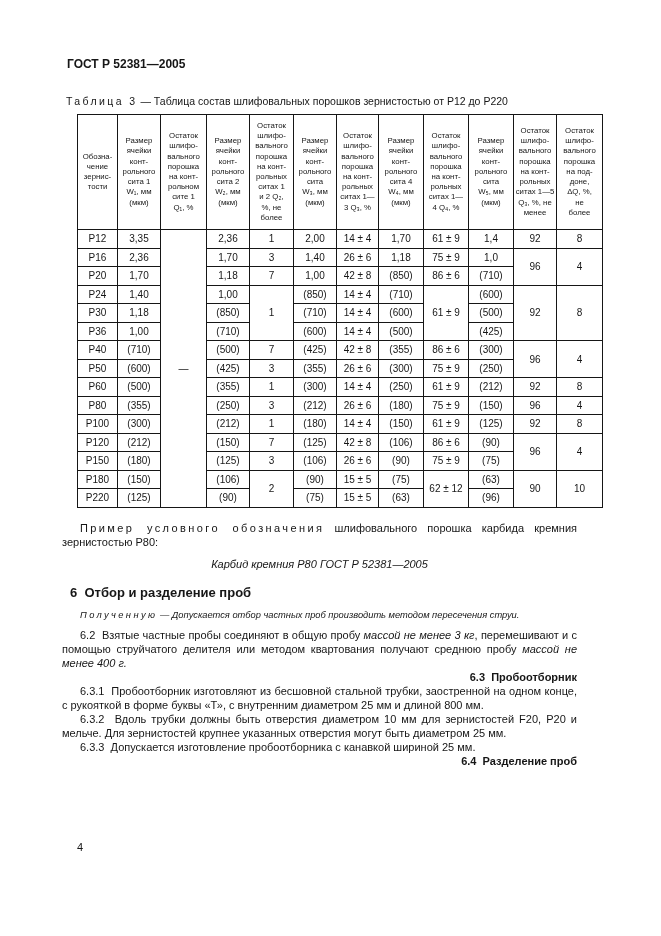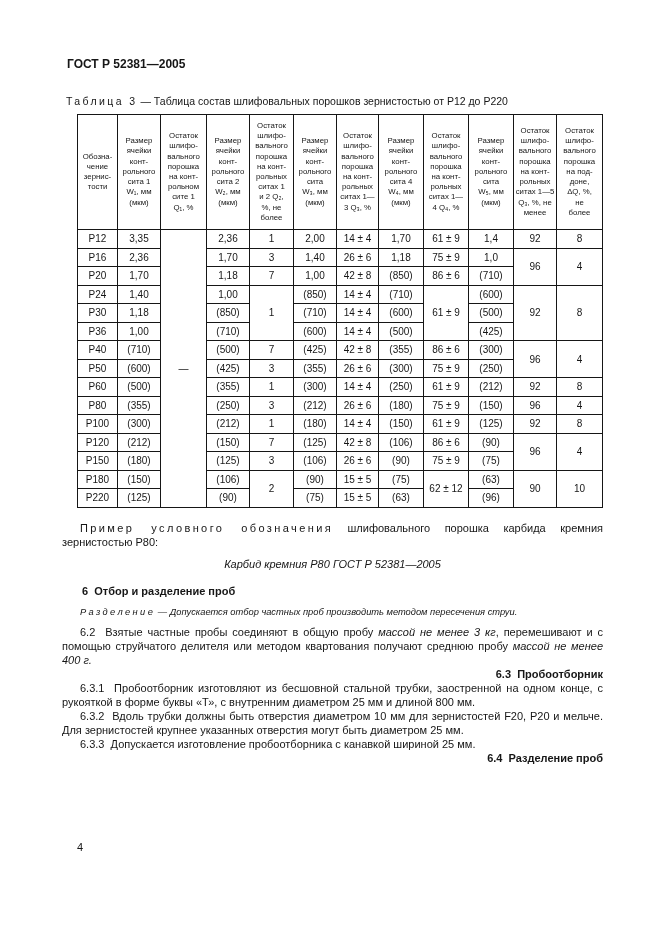--- a/index.html
+++ b/index.html
@@ -1,21 +1,21 @@
 <!DOCTYPE html>
 <html lang="ru"><head>
 <meta charset="utf-8">
 <style>
   html,body{margin:0;padding:0;background:#ffffff;}
   .page{
     box-sizing:border-box;
     width:661px;height:936px;
     background:#ffffff;
     position:relative;
-    padding:57px 58px 0 62px;
+    padding:57px 84px 0 62px;
     font-family:"Liberation Sans",sans-serif;
     color:#161616;
     overflow:hidden;
   }
   .doc-code{font-weight:bold;font-size:12px;margin:0 0 0 5px;}
   .caption{margin:24px 0 0 4px;font-size:10.5px;}
   .sp{letter-spacing:2.4px;}
   .i{font-style:italic;}
 
   table.grain{
@@ -64,22 +64,22 @@
   .mt7{margin-top:7px;}
   .bold{font-weight:bold;text-align:right;}
   .designation{
     margin:9px 0 0 0;
     font-size:11px;
     font-style:italic;
     text-align:center;
     text-indent:0;
   }
   .sec-heading{
-    margin:15px 0 0 20px;
-    font-size:11px;
+    margin:15px 0 0 8px;
+    font-size:13px;
     font-weight:bold;
   }
   .note{
     margin:9px 0 0 0;
     font-size:9.3px;
     line-height:12px;
     font-style:italic;
     text-indent:18px;
     text-align:justify;
   }
@@ -390,21 +390,21 @@
       </tbody>
   </table>
 
   <p class="para mt13"><span class="sp">Пример условного обозначения</span><span> шлифовального порошка карбида кремния зернистостью Р80:</span></p>
 
   <p class="designation">Карбид кремния Р80 ГОСТ Р 52381—2005</p>
 
   <h2 class="sec-heading">6&nbsp; Отбор и разделение проб</h2>
 
 
-  <p class="note"><span class="sp">Разделение</span><span> — Допускается отбор частных проб производить методом пересечения струи.</span></p>
+  <p class="note"><span class="sp">Полученную</span><span> — Допускается отбор частных проб производить методом пересечения струи.</span></p>
 
   <p class="para mt7"><span>6.2&nbsp; Взятые частные пробы соединяют в общую пробу </span><span class="i">массой не менее 3 кг</span><span>, перемешивают и с помощью струйчатого делителя или методом квартования получают среднюю пробу </span><span class="i">массой не менее 400 г.</span></p>
 
   <p class="para bold">6.3&nbsp; Пробоотборник</p>
 
   <p class="para">6.3.1&nbsp; Пробоотборник изготовляют из бесшовной стальной трубки, заостренной на одном конце, с рукояткой в форме буквы «Т», с внутренним диаметром 25 мм и длиной 800 мм.</p>
 
   <p class="para">6.3.2&nbsp; Вдоль трубки должны быть отверстия диаметром 10 мм для зернистостей F20, Р20 и мельче. Для зернистостей крупнее указанных отверстия могут быть диаметром 25 мм.</p>
 
 

